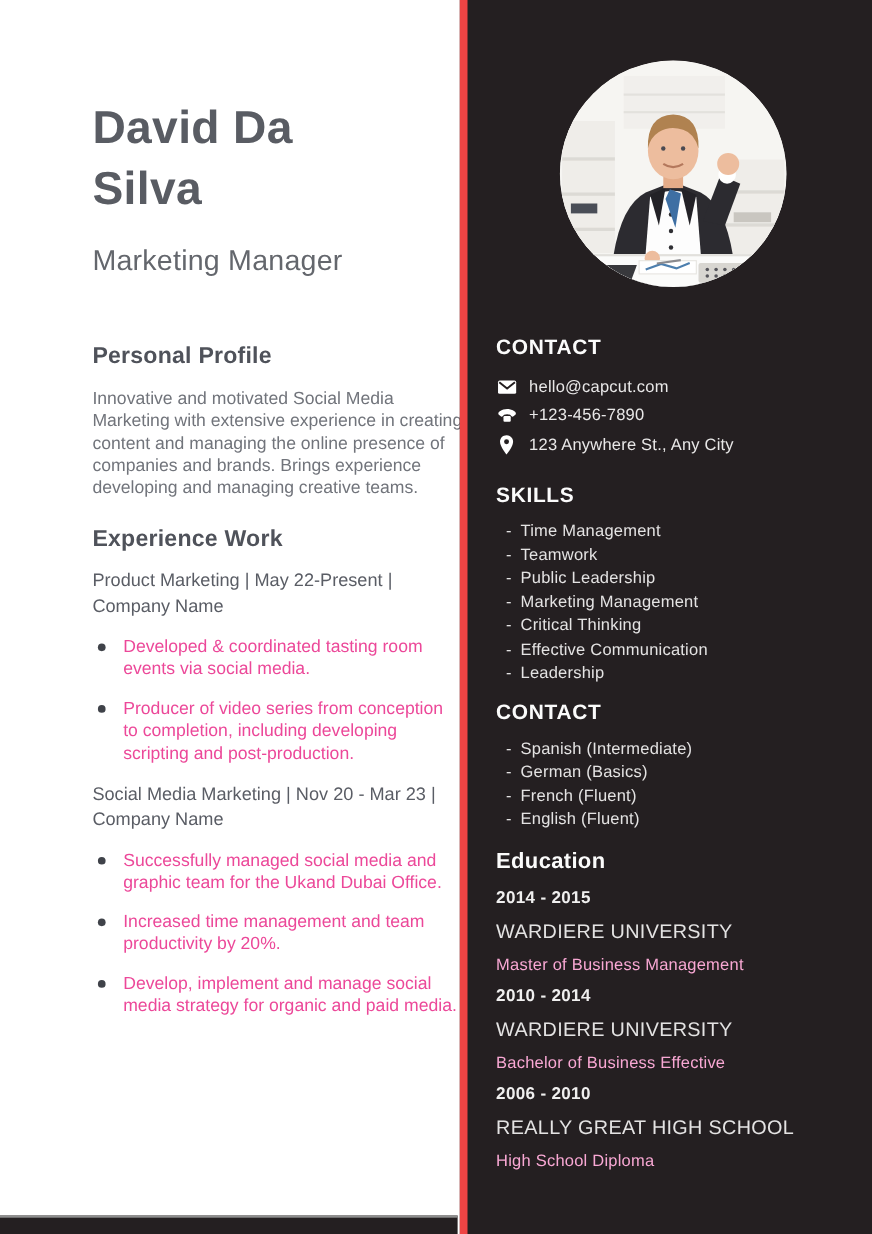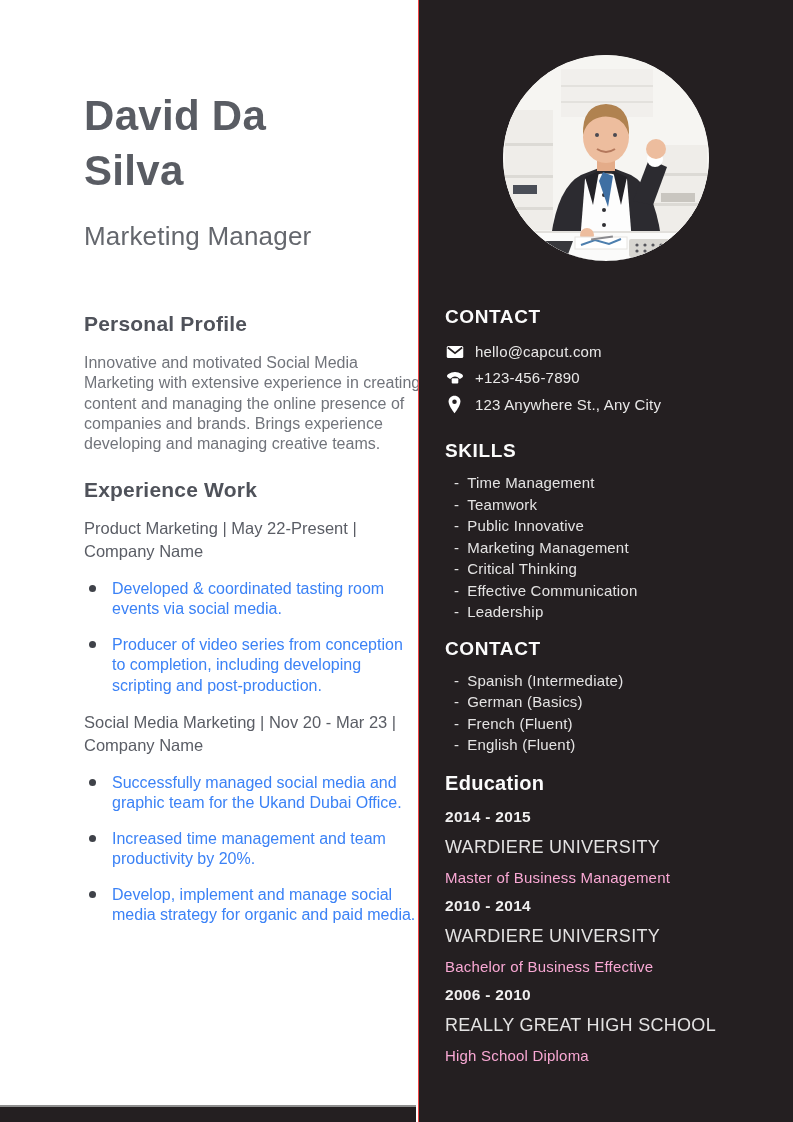--- a/index.html
+++ b/index.html
@@ -13,25 +13,25 @@
   
   .left-col { position:absolute; left:0; top:0; width:419px; height:938px; background:#ffffff; padding:88px 0 0 84px; }
   .name { font-size:42px; line-height:1.32; color:#595c63; width:285px; font-weight:700; letter-spacing:.3px; }
   .cand-title { font-size:26px; color:#64676d; margin-top:22px; font-weight:500; letter-spacing:.2px; }
   .sec-heading { font-size:21px; color:#4f525a; font-weight:700; letter-spacing:.2px; }
   .profile-heading { margin-top:60px; }
   .profile-text { font-size:16px; color:#71747b; line-height:1.27; width:338px; margin-top:17px; }
   .experience-heading { margin-top:24px; }
   .job-header { font-size:16.5px; color:#5a5d65; width:320px; line-height:1.35; margin-top:15px; font-weight:500; }
   .blist { list-style:none; width:336px; margin-top:17px; }
-  .blist li { position:relative; padding-left:28px; font-size:16px; color:#3b82f6; line-height:1.28; margin-bottom:15px; }
+  .blist li { position:relative; padding-left:28px; font-size:16px; color:#ec4899; line-height:1.28; margin-bottom:15px; }
   .dot { position:absolute; left:5px; top:6px; width:7px; height:7px; border-radius:50%; background:#3f4249; }
 
   
-  .right-col { position:absolute; left:418px; top:0; width:375px; height:1122px; background:#241f21; border-left:1px solid #ef4444; padding-left:26px; }
+  .right-col { position:absolute; left:418px; top:0; width:375px; height:1122px; background:#241f21; border-left:7px solid #ef4444; padding-left:26px; }
   .photo-circle { position:absolute; left:84px; top:55px; width:206px; height:206px; border-radius:50%; overflow:hidden; background:#f6f5f2; }
   .photo-circle svg { display:block; }
   .side-heading { font-size:19px; color:#fbfbfb; font-weight:700; letter-spacing:.6px; }
   .contact-heading { margin-top:306px; }
   .contact-list { margin-top:15px; }
   .contact-item { display:flex; align-items:center; gap:11px; margin-bottom:9px; font-size:15px; color:#e9e8e8; letter-spacing:.2px; }
   .cicon { width:19px; display:flex; justify-content:center; align-items:center; flex:0 0 19px; }
   .skills-heading { margin-top:26px; }
   .side-list { margin-top:10px; }
   .side-item { font-size:15px; line-height:21.5px; color:#e4e3e3; display:flex; gap:8px; padding-left:9px; letter-spacing:.2px; }
@@ -194,21 +194,21 @@
       <div class="side-item">
           <span>-</span>
           <span>Time Management</span>
         </div>
       <div class="side-item">
           <span>-</span>
           <span>Teamwork</span>
         </div>
       <div class="side-item">
           <span>-</span>
-          <span>Public Innovative</span>
+          <span>Public Leadership</span>
         </div>
       <div class="side-item">
           <span>-</span>
           <span>Marketing Management</span>
         </div>
       <div class="side-item">
           <span>-</span>
           <span>Critical Thinking</span>
         </div>
       <div class="side-item">

